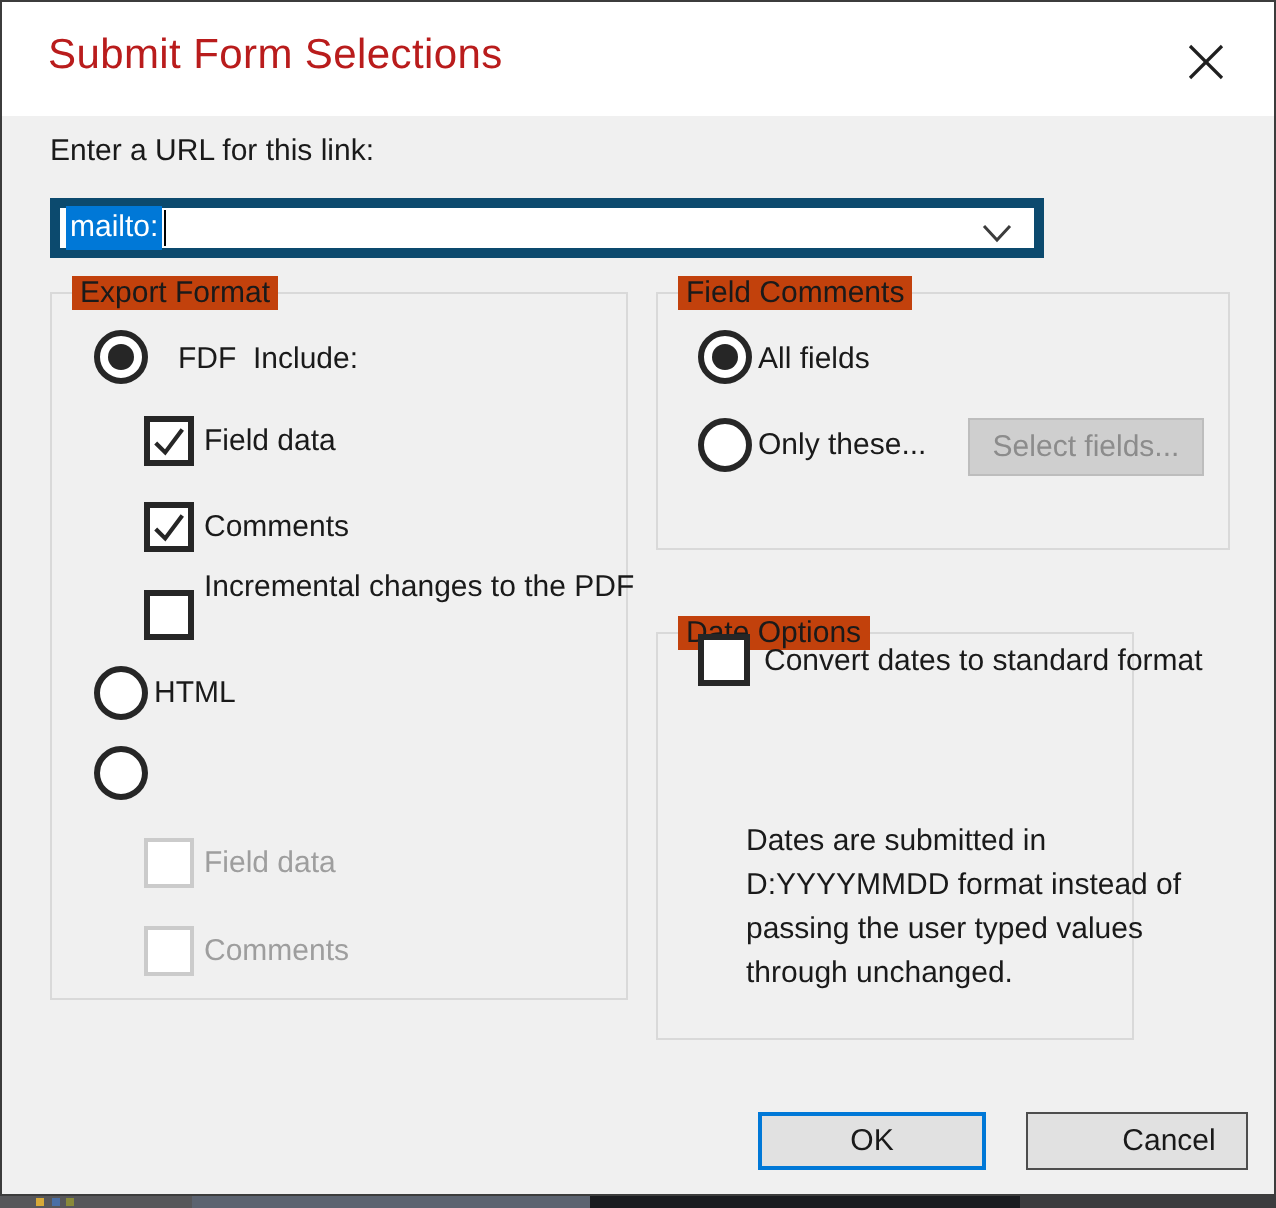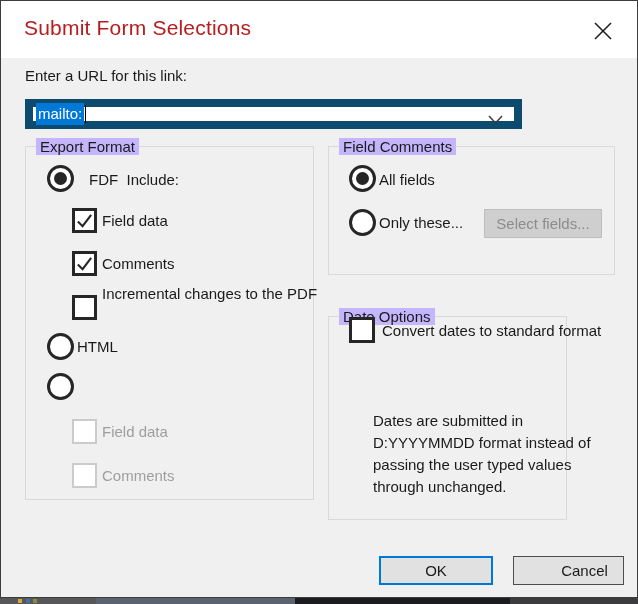--- a/index.html
+++ b/index.html
@@ -25,38 +25,38 @@
   }
   .close-btn {
     position:absolute; left:582px; top:14px; width:40px; height:32px;
     display:flex; align-items:center; justify-content:center; cursor:pointer;
   }
 
   
   .url-label { position:absolute; left:24px; top:66px; font-size:15px; }
   .combobox {
     position:absolute; left:24px; top:98px; width:497px; height:30px;
-    background:#ffffff; border:8px solid #0c4a6e;
+    background:#ffffff; border:5px solid #0c4a6e;
     display:flex; align-items:center;
   }
   .combo-value {
     margin-left:3px; font-size:15px; line-height:20px;
     background:#0078d7; color:#ffffff; padding:1px 2px; white-space:pre;
   }
   .caret { width:1px; height:18px; background:#000; margin-left:1px; }
   .combo-chevron {
     position:absolute; right:11px; top:8px; width:15px; height:10px;
   }
 
   
   .group {
     position:absolute; border:1px solid #d9d9d9; background:transparent;
   }
   .legend {
-    position:absolute; top:-9px; left:10px; background:#c4b5fd;
+    position:absolute; top:-9px; left:10px; background:#c2410c;
     padding:0 4px; font-size:15px; white-space:pre;
   }
 
   
   .lbl { position:absolute; font-size:15px; white-space:pre; }
   .lbl.dis { color:#9e9e9e; }
 
   .radio {
     position:absolute; width:27px; height:27px; border-radius:50%;
     border:3px solid #262626; background:#ffffff;

